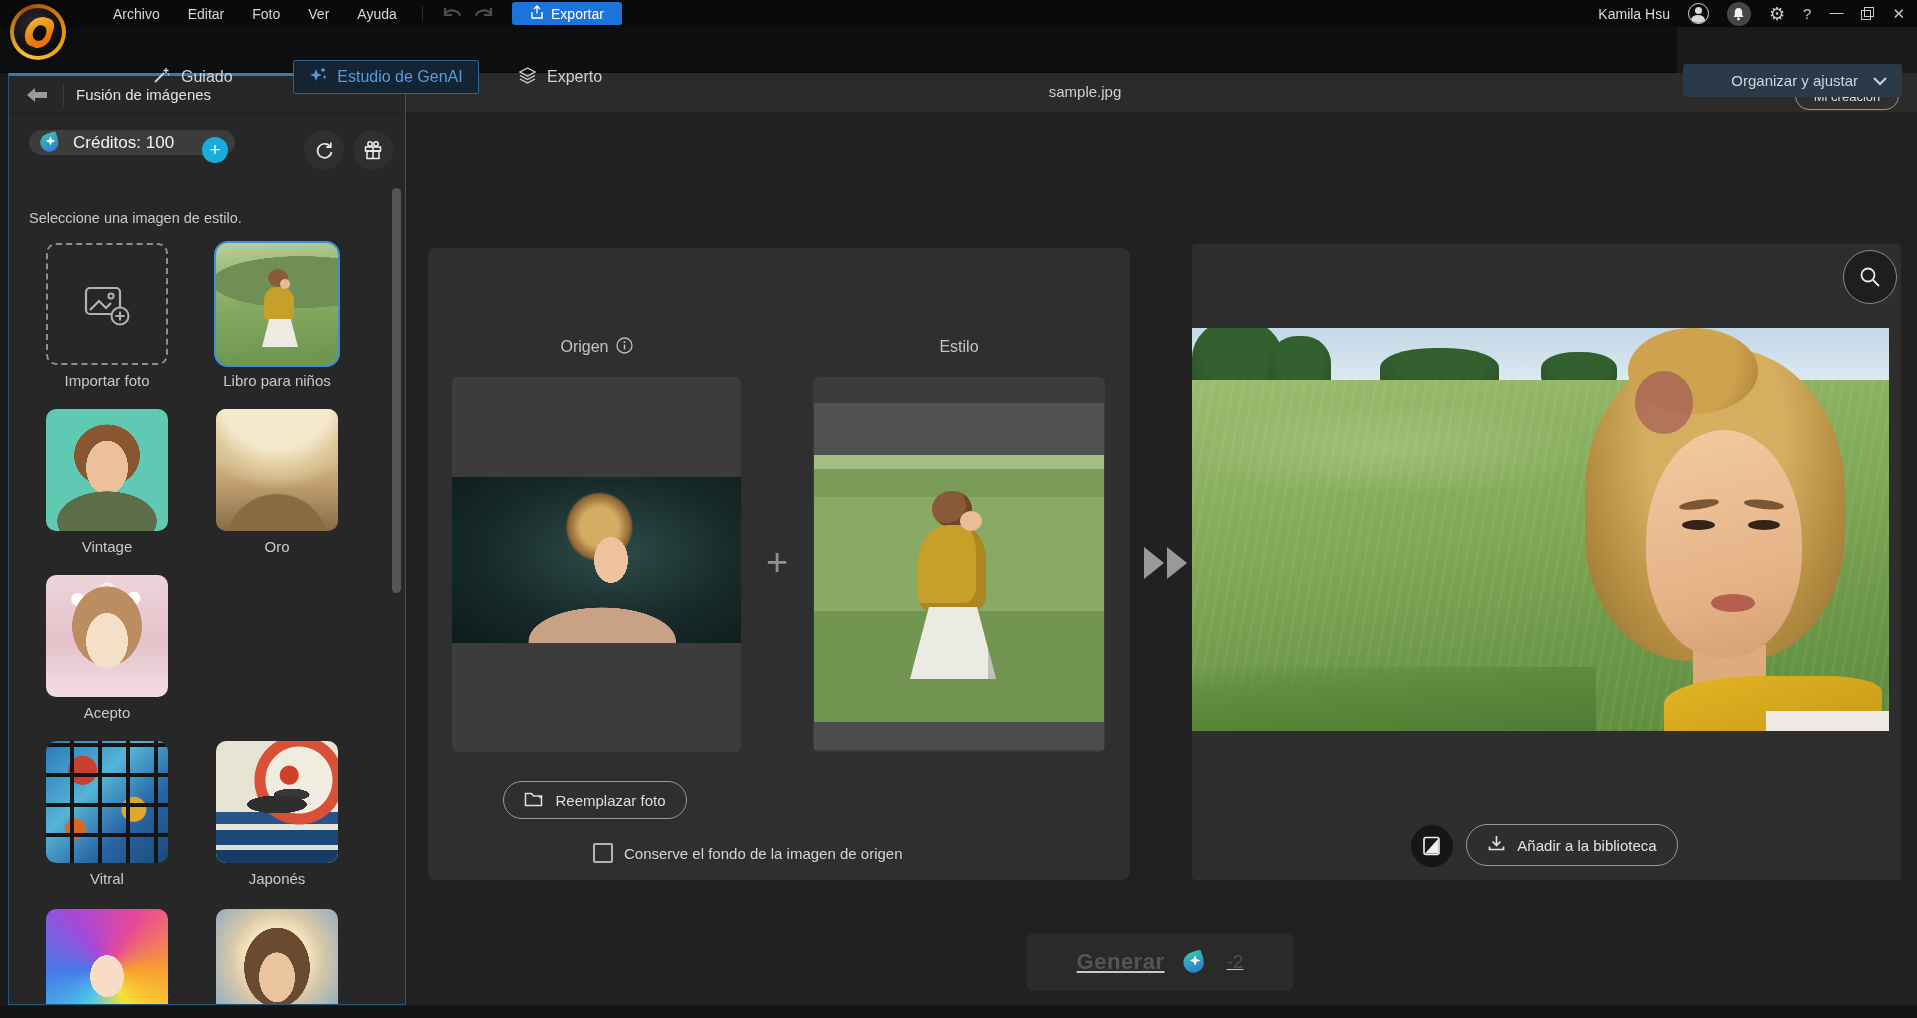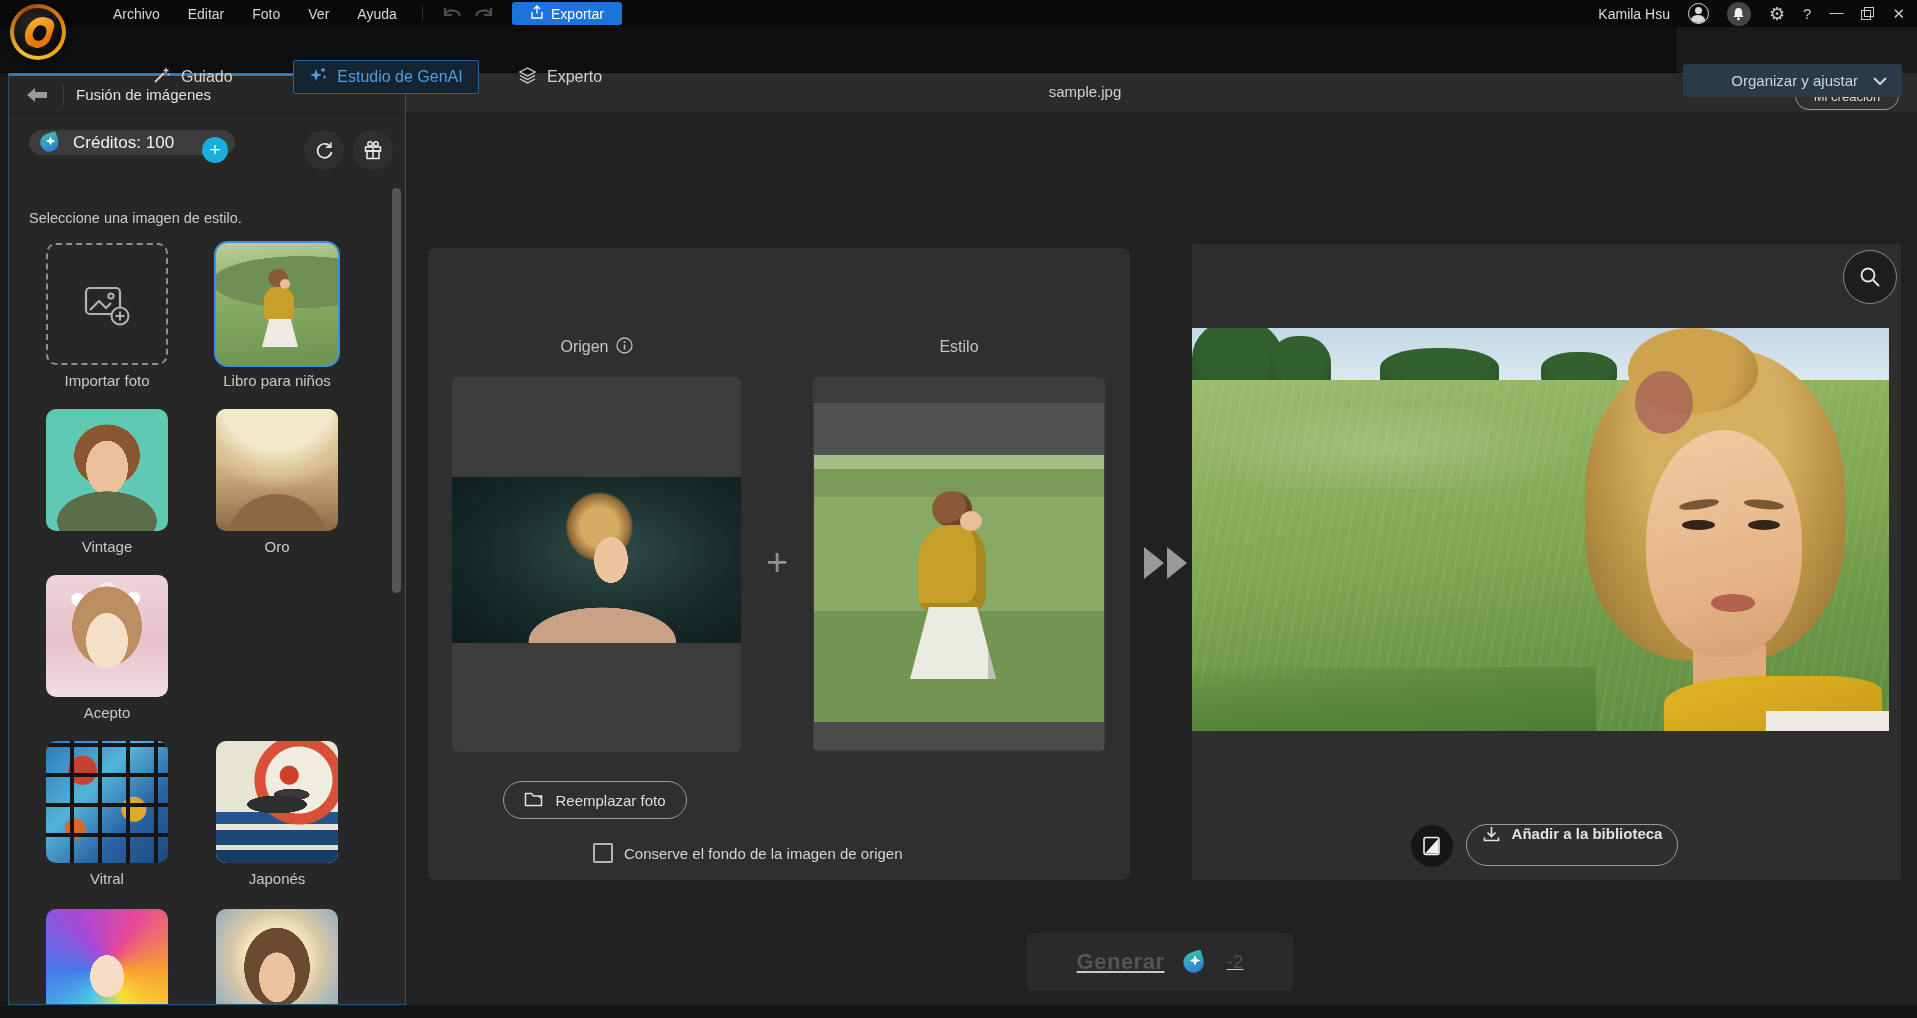--- a/index.html
+++ b/index.html
@@ -202,22 +202,22 @@
   .w-top { left:38%; top:86%; width:60%; height:16%; border-radius:45% 25% 0 0; background:
     linear-gradient(160deg, #e3b425 0%, #c79a16 100%); }
   .w-white { left:66%; top:95%; width:34%; height:6%; background:#eceae2; }
   .ri-front-grass { position:absolute; left:0; bottom:0; width:58%; height:16%; background:
     linear-gradient(175deg, rgba(90,135,55,.0) 0%, #5d8a3c 40%, #4e7c33 100%); }
   .zoom-btn { position:absolute; left:1843px; top:250px; width:54px; height:54px; border-radius:50%;
     border:1px solid #8a8a8a; background:rgba(18,18,18,.55); display:flex; align-items:center; justify-content:center; }
   .compare-btn { position:absolute; left:1411px; top:825px; width:42px; height:42px; border-radius:50%;
     background:#161616; display:flex; align-items:center; justify-content:center; }
   .add-lib-btn { position:absolute; left:1466px; top:824px; width:212px; height:42px; border-radius:21px;
-    border:1px solid #9a9a9a; display:flex; align-items:flex-start; justify-content:center; gap:11px;
-    font-size:15px; color:#e2e2e2;font-weight:bold; }
+    border:1px solid #9a9a9a; display:flex; align-items:center; justify-content:center; gap:11px;
+    font-size:15px; color:#e2e2e2; }
   
   .terms-row { position:absolute; left:943px; top:901px; display:flex; align-items:center; gap:13px; }
   .terms-text { font-size:16px; color:#dadada; }
   .terms-text a { color:#4a9fd8; text-decoration:underline; }
   .generate-btn { position:absolute; left:1026px; top:933px; width:268px; height:58px; border-radius:8px;
     background:#2a2a2a; display:flex; align-items:center; justify-content:center; gap:18px;text-decoration:underline; }
   .generate-label { font-size:22px; font-weight:bold; color:#555; letter-spacing:.5px; }
   .generate-cost { font-size:19px; color:#4e4e4e; }
   .bottom-strip { position:absolute; left:0; top:1005px; width:1917px; height:13px; background:#141414; border-top:1px solid #0e1d2b; }
   .credit-drop { display:inline-block; }

